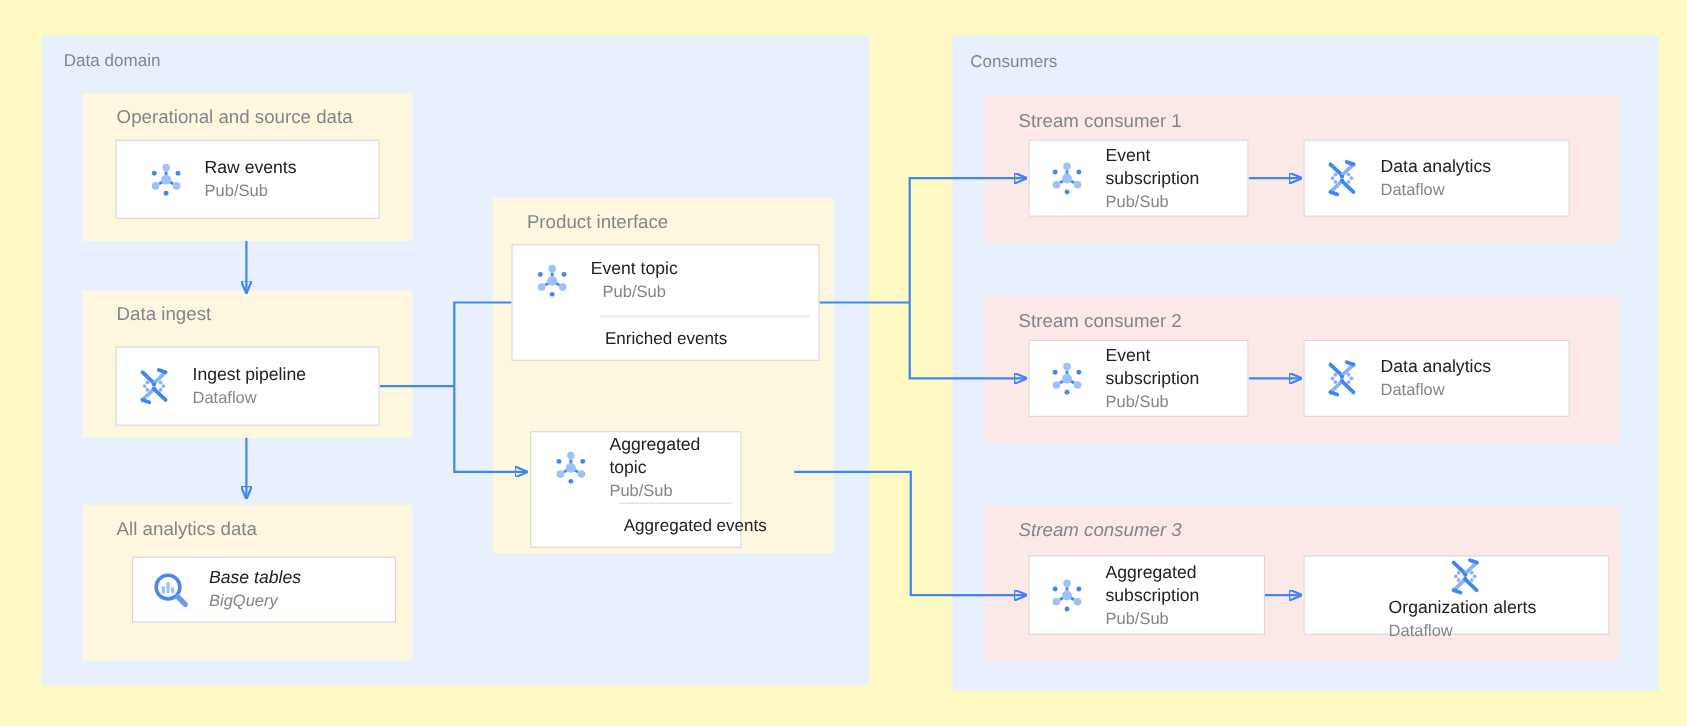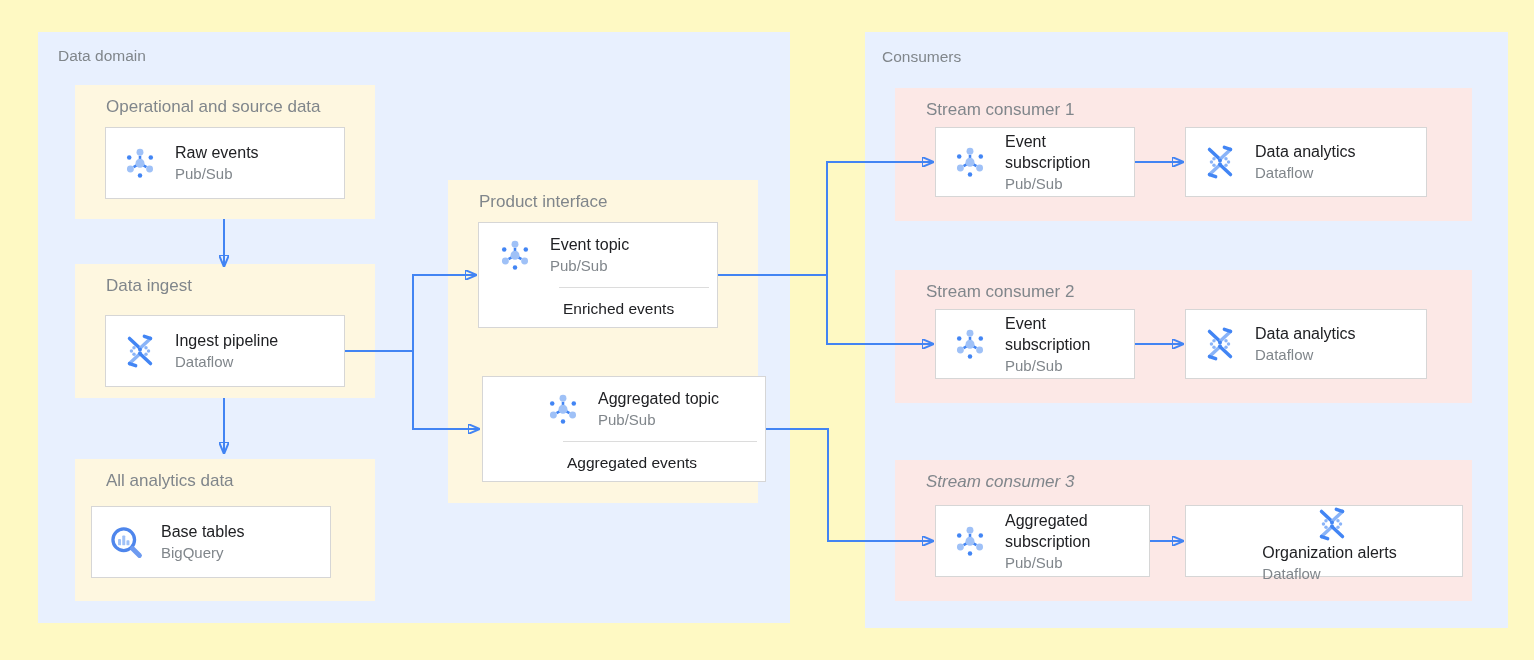--- a/index.html
+++ b/index.html
@@ -26,27 +26,27 @@
 
   .card {
     position:absolute; background:#ffffff; border:1px solid #d6d6d6;
     box-sizing:border-box; display:flex; align-items:center;
   }
   .card .icon { flex:0 0 auto; width:36px; height:36px; margin-left:16px; }
   .card .txt  { margin-left:17px; margin-right:6px; line-height:21px; }
   .title { font-size:16px; color:#202124; }
   .sub   { font-size:15px; color:#80868b; }
 
-  #card-raw    { left:105px; top:127px; width:240px; height:72px; }
+  #card-raw    { left:105px; top:127px; width:240px; height:72px;padding-left:11px; }
   #card-ingest { left:105px; top:315px; width:240px; height:72px; }
-  #card-base   { left:91px; top:506px; width:240px; height:72px; }
+  #card-base   { left:120px; top:506px; width:240px; height:60px;font-style:italic; }
 
   .topic-card { position:absolute; background:#fff; border:1px solid #d6d6d6; box-sizing:border-box; }
-  #card-event-topic { left:478px; top:222px; width:240px; height:106px; }
-  #card-agg-topic   { left:482px; top:376px; width:284px; height:106px;padding-left:44px; }
+  #card-event-topic { left:465px; top:222px; width:280px; height:106px;text-align:center; }
+  #card-agg-topic   { left:482px; top:392px; width:192px; height:106px; }
   .topic-top { display:flex; align-items:center; height:64px; }
   .topic-top .icon { flex:0 0 auto; width:36px; height:36px; margin-left:18px; }
   .topic-top .txt { margin-left:17px; line-height:21px; }
   .topic-divider { position:absolute; left:80px; right:8px; top:64px; border-top:1px solid #dcdcdc; }
   .topic-tag { position:absolute; left:84px; top:77px; font-size:15.5px; color:#202124; white-space:nowrap; }
 
   #card-sub-1  { left:935px;  top:127px; width:200px; height:70px; }
   #card-sink-1 { left:1185px; top:127px; width:242px; height:70px; }
   #card-sub-2  { left:935px;  top:309px; width:200px; height:70px; }
   #card-sink-2 { left:1185px; top:309px; width:242px; height:70px; }

